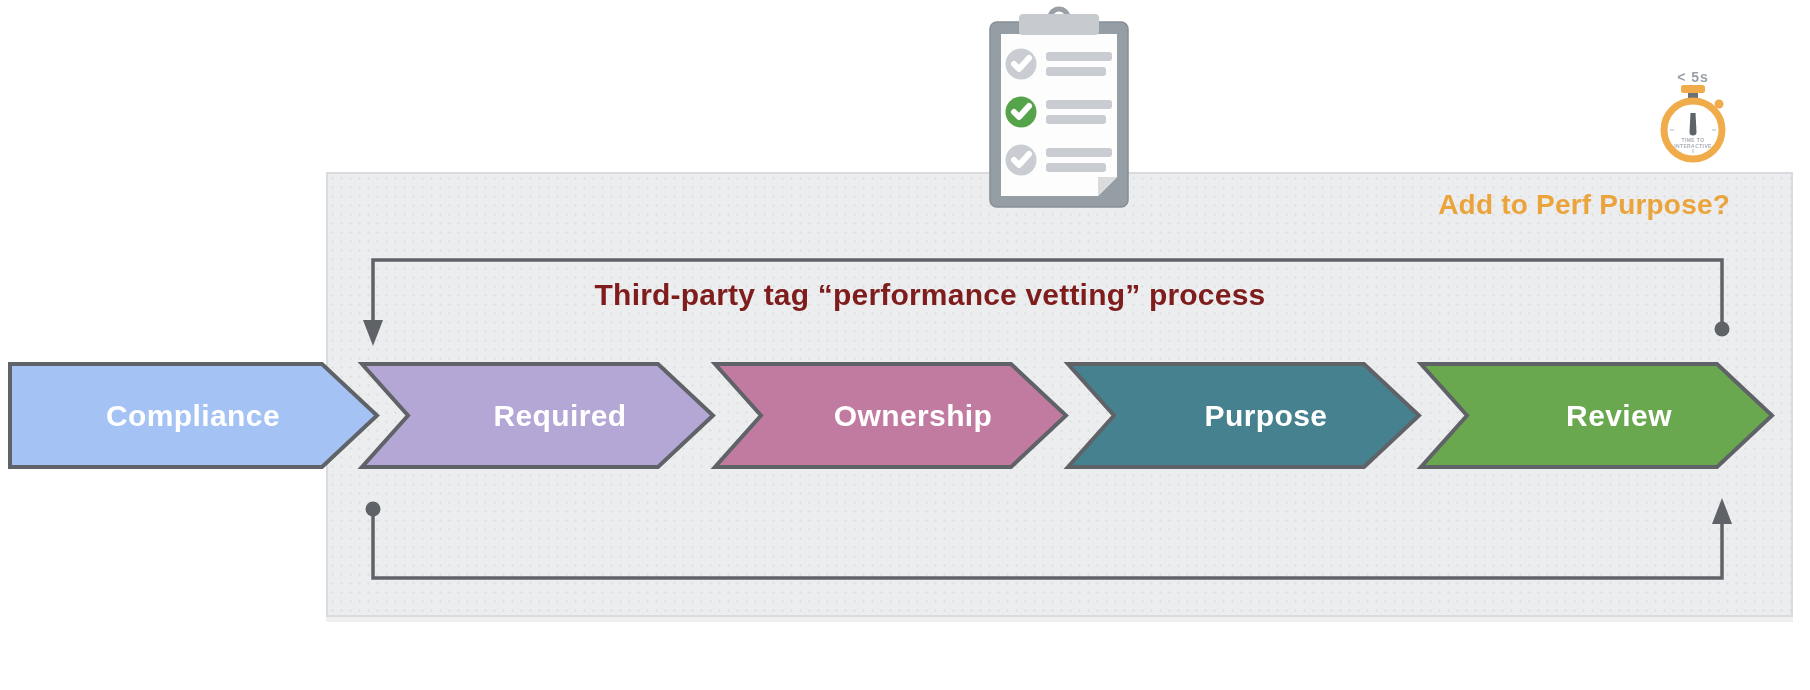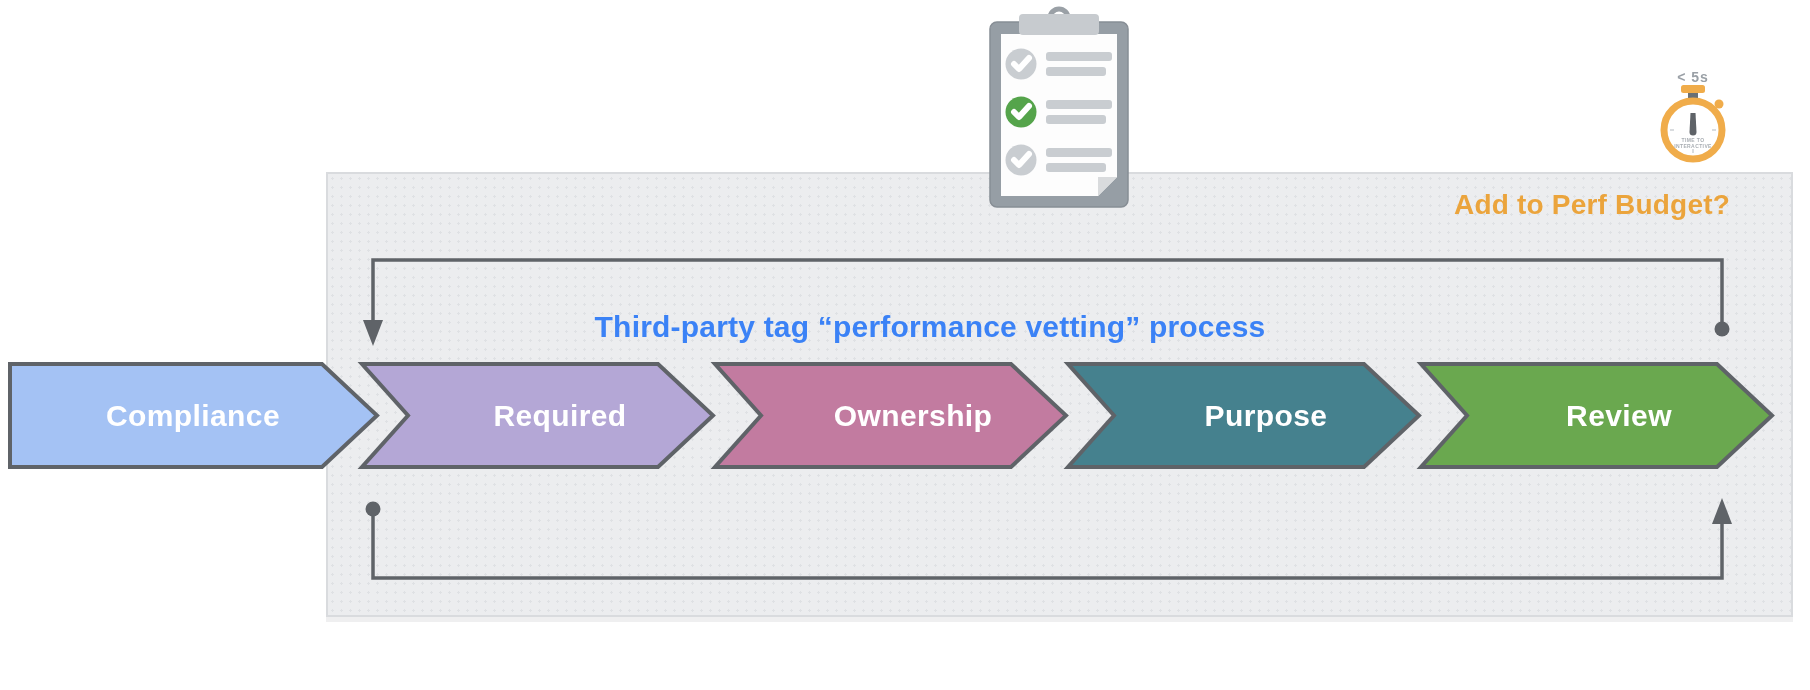--- a/index.html
+++ b/index.html
@@ -26,23 +26,22 @@
     left: 0; top: 0;
     width: 1810px; height: 690px;
   }
   .panel-title {
     position: absolute;
     left: 330px; top: 278px;
     width: 1200px;
     text-align: center;
     font-size: 30px;
     font-weight: bold;
-    color: #3b82f6;
+    color: #7f1d1d;
     letter-spacing: 0.2px;
-    margin-top: 32px;
   }
   .budget-question {
     position: absolute;
     left: 1290px; top: 189px;
     width: 440px;
     text-align: right;
     font-size: 28px;
     font-weight: bold;
     color: #eba43c;
     letter-spacing: 0.2px;
@@ -76,21 +75,21 @@
 </style>
 </head>
 <body>
 
 <div class="canvas">
 
   <div class="panel"></div>
 
   <div class="panel-title">Third-party tag “performance vetting” process</div>
 
-  <div class="budget-question">Add to Perf Budget?</div>
+  <div class="budget-question">Add to Perf Purpose?</div>
 
   <svg class="scene" viewBox="0 0 1810 690">
 
     <g>
       <path class="loop-line" d="M1722,329 V260 H373 V322"></path>
       <circle class="loop-solid" cx="1722" cy="329" r="7.5"></circle>
       <polygon class="loop-solid" points="373,346 363,320 383,320"></polygon>
     </g>
 
     <g>

